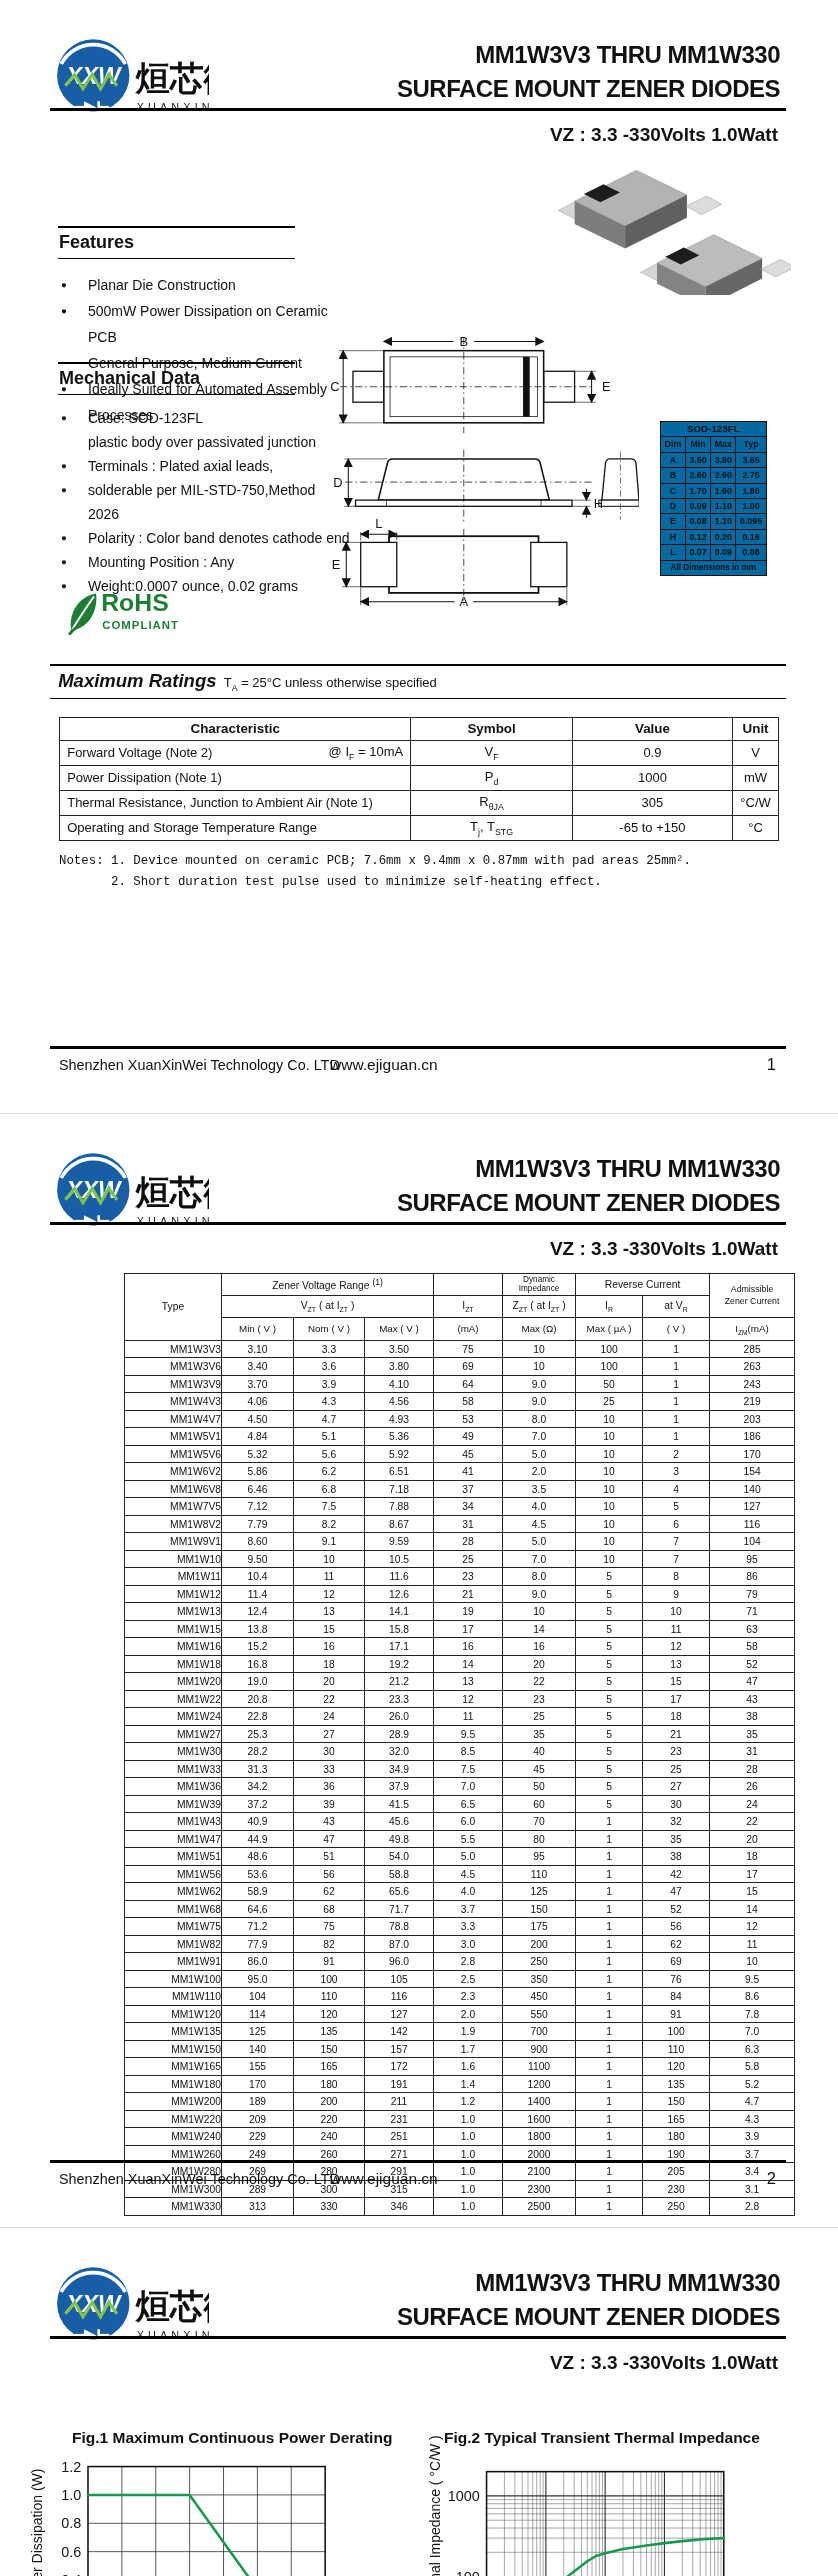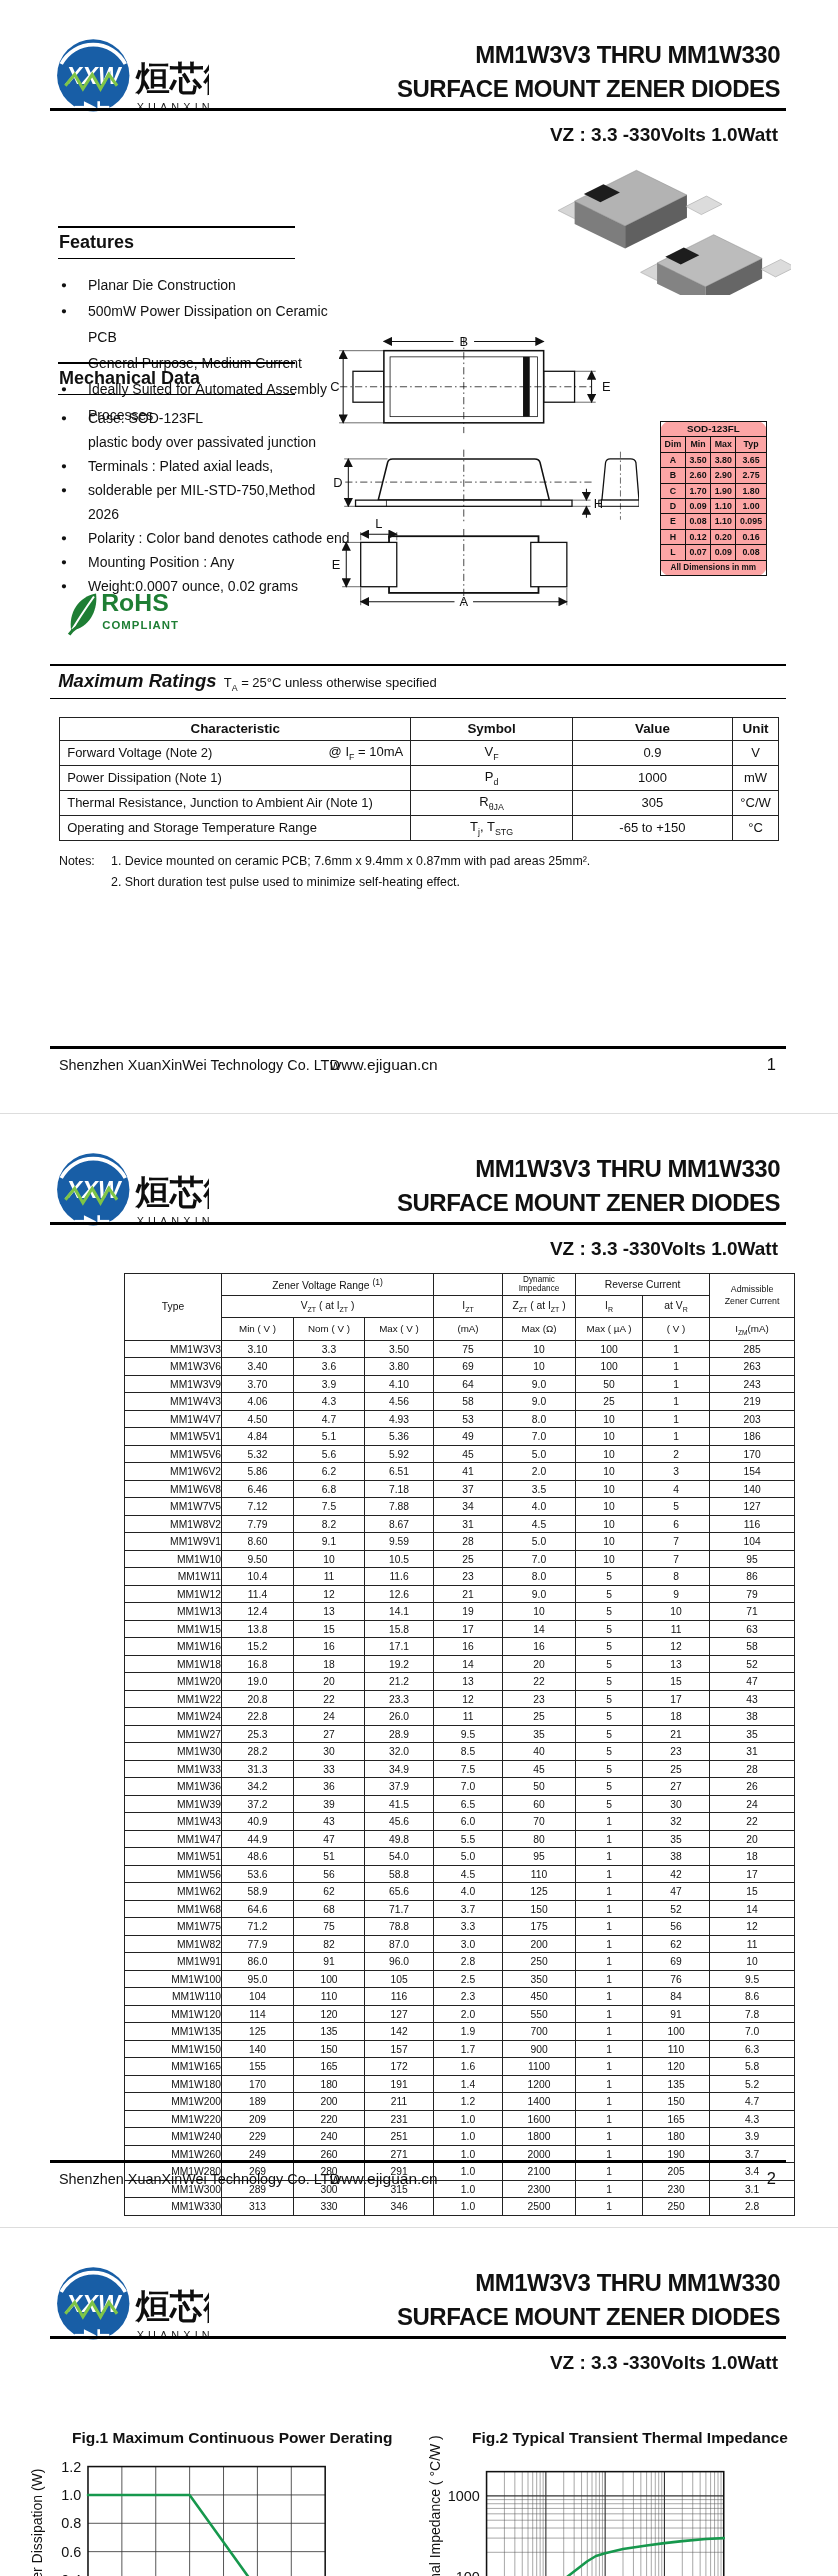--- a/index.html
+++ b/index.html
@@ -34,56 +34,56 @@
   .blist .first{display:flex;}
   .blist .blt{width:27px;flex:0 0 27px;font-size:9.8px;}
   .blist .cont{padding-left:27px;}
   .rohs{position:absolute;left:64px;top:581px;}
 
   
   .pkg3d{position:absolute;left:554px;top:161px;}
   .dimdraw{position:absolute;left:304px;top:330px;}
 
   
-  #sod-table{position:absolute;left:660px;top:421px;border-collapse:collapse;font-weight:bold;font-size:8.8px;background:#fca5a5;border-radius:11px;}
+  #sod-table{position:absolute;left:660px;top:421px;border-collapse:collapse;font-weight:bold;font-size:8.8px;background:#0369a1;}
   #sod-table th,#sod-table td{border:1px solid #111;text-align:center;padding:1px 3.6px;line-height:12.4px;}
   #sod-table .ttl{font-size:9.8px;}
   #sod-table tfoot td{font-size:8.2px;white-space:nowrap;}
 
   
   .mr-head{position:absolute;left:50px;right:52px;top:664px;border-top:2.1px solid #000;border-bottom:1.5px solid #000;
            padding:4.1px 0 5.2px 8.2px;}
   .mr-head .mr-t{font-size:18.5px;font-weight:bold;font-style:italic;}
   .mr-head .mr-c{font-size:13px;margin-left:7.2px;}
   #ratings-table{position:absolute;left:59px;top:717px;border-collapse:collapse;width:720px;font-size:13px;}
   #ratings-table th,#ratings-table td{border:1.5px solid #222;padding:0 7.2px;}
   #ratings-table th{height:21.6px;font-size:13.4px;}
   #ratings-table td{height:24px;text-align:center;}
   #ratings-table td.char{text-align:left;}
   #ratings-table td.char .cwrap{display:flex;justify-content:space-between;align-items:center;}
-  .notes{position:absolute;left:59px;top:851px;font-size:12.4px;line-height:20.6px;}
+  .notes{position:absolute;left:59px;top:851px;font-size:12.4px;line-height:20.6px;font-family:Liberation Mono, monospace;}
   .notes .nlabel{display:inline-block;width:52px;}
   .notes .n2{padding-left:52px;}
   sub{font-size:68%;}
 
   
   #zener-table{position:absolute;left:124px;top:159px;border-collapse:collapse;width:670px;font-size:10.3px;table-layout:fixed;background:#fff;}
   #zener-table td{border:1px solid #222;text-align:center;padding:0;overflow:hidden;}
   #zener-table thead .h1 td{height:20.6px;font-size:10.3px;}
   #zener-table thead .h2 td{height:21.6px;font-size:10.3px;}
   #zener-table thead .h3 td{height:21.6px;font-size:9.8px;}
   #zener-table thead td.smallh{font-size:8.2px;line-height:9.3px;}
   #zener-table thead td.adm{font-size:8.8px;line-height:11.3px;}
   #zener-table tbody td{height:16.5px;font-size:10.3px;}
   #zener-table tbody td.type{text-align:right;padding-left:10px;}
 
   
   .fig-title{position:absolute;font-size:15.5px;font-weight:bold;text-align:center;white-space:nowrap;}
   .fig1-title{left:72px;top:201px;width:278px;}
-  .fig2-title{left:472px;top:201px;width:299px;}
+  .fig2-title{left:444px;top:201px;width:299px;}
   .figsvg{position:absolute;}
   #fig1-svg{left:39px;top:223px;}
   #fig2-svg{left:435px;top:223px;}
   .ylab{position:absolute;writing-mode:vertical-rl;transform:rotate(180deg);text-align:center;font-size:14px;white-space:nowrap;}
   .ylab1{left:29px;top:225px;height:170px;}
   .ylab2{left:427px;top:206px;height:242px;}
 </style>
 </head>
 <body>
 

